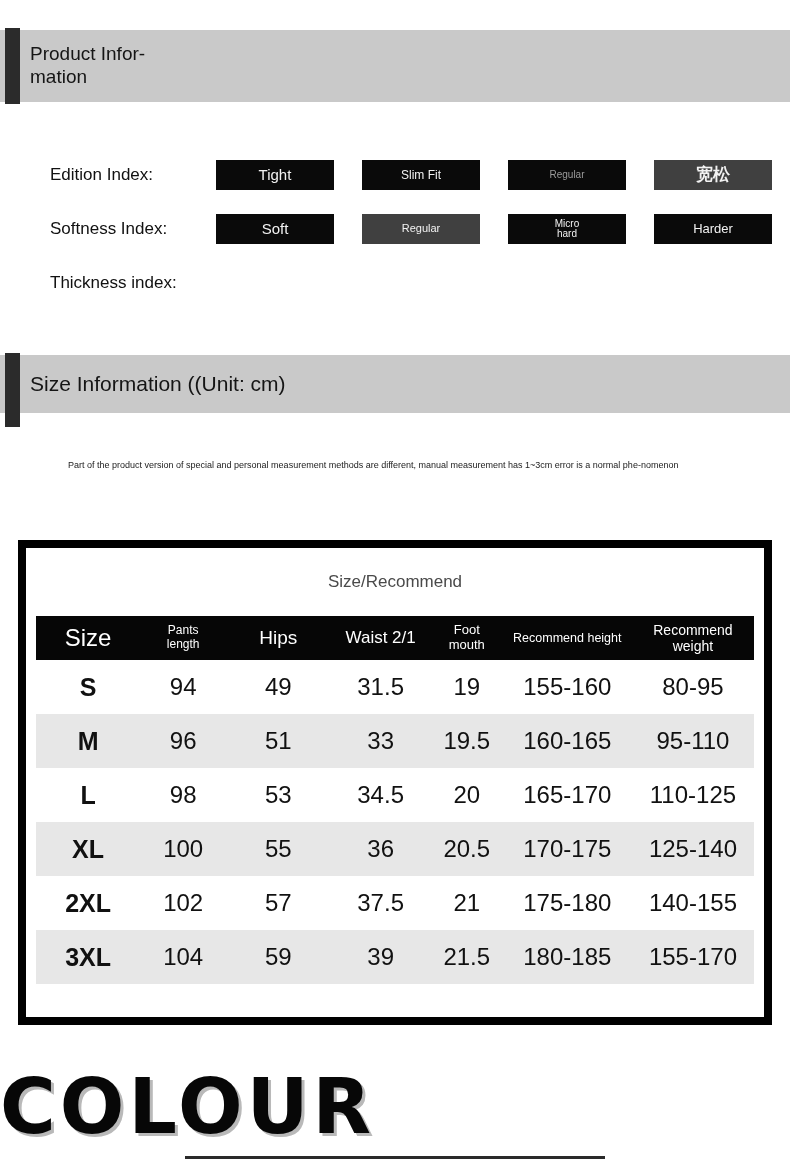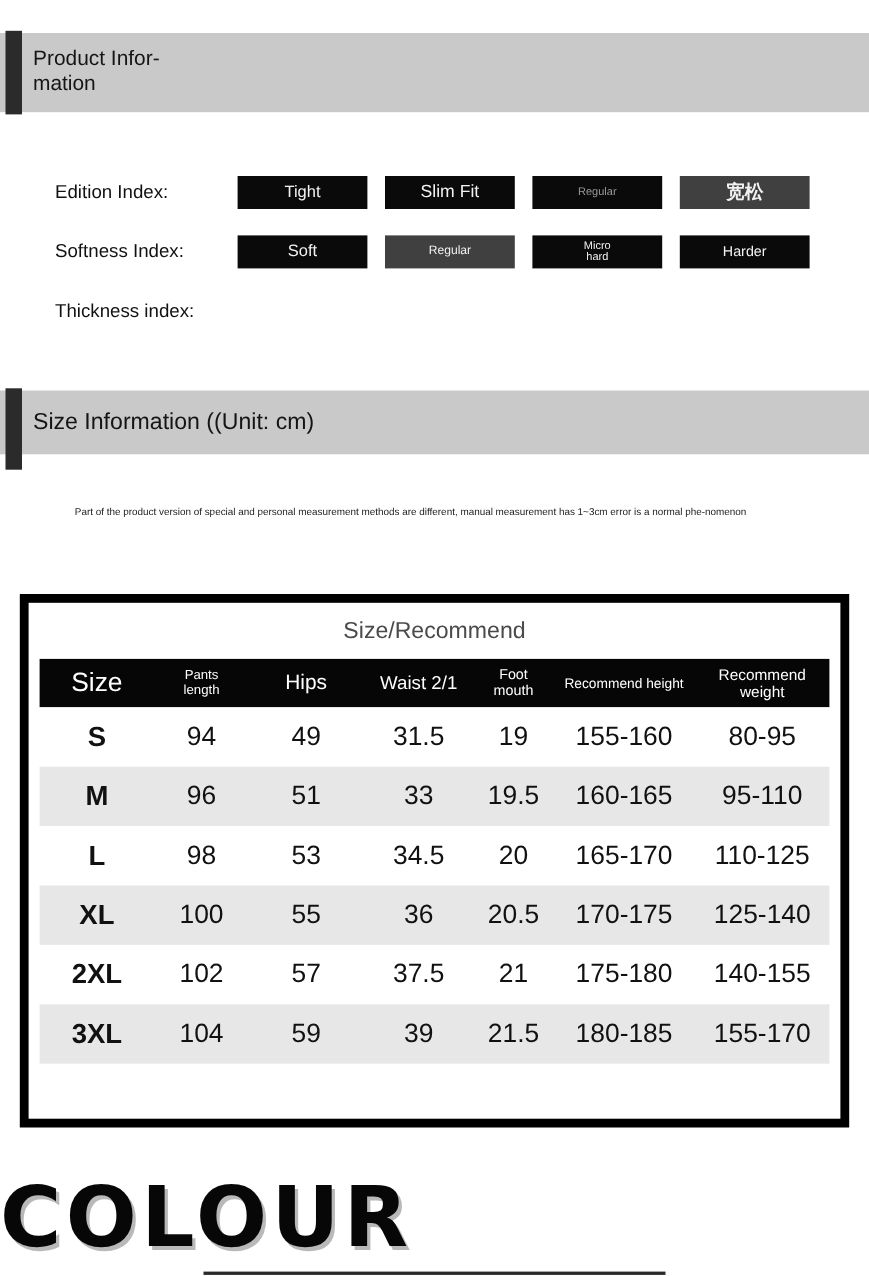--- a/index.html
+++ b/index.html
@@ -25,47 +25,47 @@
   .band1 .band-title{ font-size:19px; line-height:1.2; }
   .band2 .band-title{ font-size:21px; }
 
   
   .index-row{ position:absolute; left:0; width:790px; height:30px; }
   .row-edition{ top:160px; } .row-softness{ top:214px; } .row-thickness{ top:268px; }
   .index-label{
     position:absolute; left:50px; top:50%; transform:translateY(-50%);
     font-size:17px; color:#111;
   }
-  .chips{ position:absolute; left:216px; top:0; display:flex; gap:16px; }
+  .chips{ position:absolute; left:216px; top:0; display:flex; gap:28px; }
   .chip{
     width:118px; height:30px; display:flex; align-items:center; justify-content:center;
     text-align:center; color:#f2f2f2; line-height:1.05;
   }
   .chip.black{ background:#0a0a0a; }
   .chip.gray{ background:#404040;text-align:right; }
-  .t9{font-size:9px;} .t10{font-size:10px;} .t11{font-size:11px;} .t12{font-size:16px;}
+  .t9{font-size:9px;} .t10{font-size:10px;} .t11{font-size:11px;} .t12{font-size:12px;}
   .t13{font-size:13px;} .t14{font-size:14px;} .t15{font-size:15px;}
   .t17{font-size:17px; font-weight:bold;}
   .dim{ color:#9a9a9a; } .dim2{ color:#d6d6d6; }
 
   
   .disclaimer{
     position:absolute; left:68px; top:459px; width:665px;
     font-size:9px; line-height:1.35; color:#222;
   }
 
   
   .size-table{
     position:absolute; left:18px; top:540px; width:754px; height:485px;
     background:#000; padding:8px;
   }
   .table-inner{ width:100%; height:100%; background:#fff; }
   .table-title{
-    height:51px; display:flex; align-items:center; justify-content:center;
-    font-size:21px; color:#4a4a4a;
+    height:68px; display:flex; align-items:center; justify-content:center;
+    font-size:17px; color:#4a4a4a;
   }
   .grid7{
     display:grid;
     grid-template-columns:14.5% 12% 14.5% 14% 10% 18% 17%;
     align-items:center; text-align:center;
   }
   .thead{ margin:0 10px; height:44px; background:#060606; color:#fff; }
   .hcell{ line-height:1.15; }
   .hc0{ font-size:24px; }
   .hc1{ font-size:12px; }

